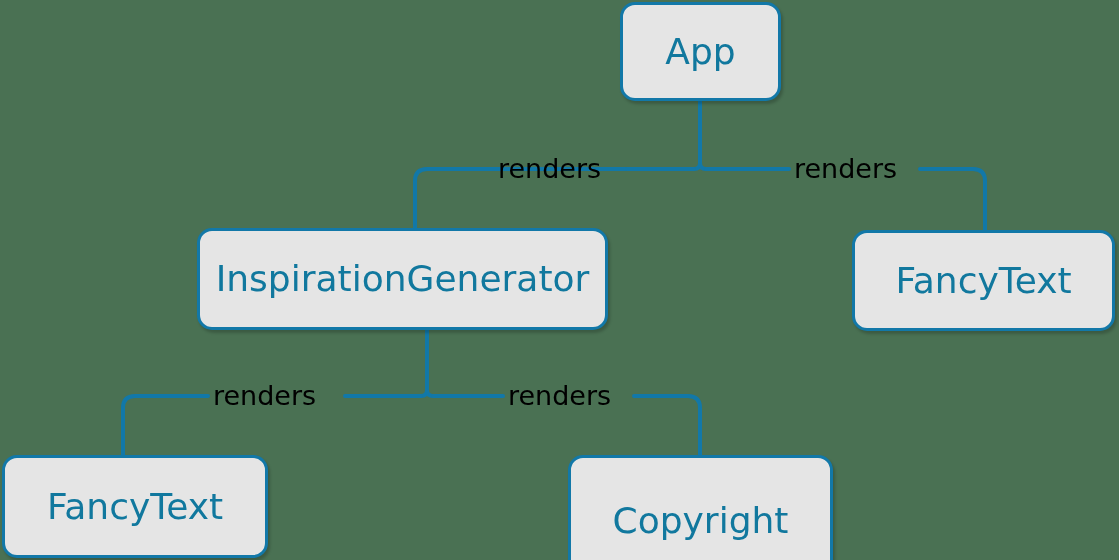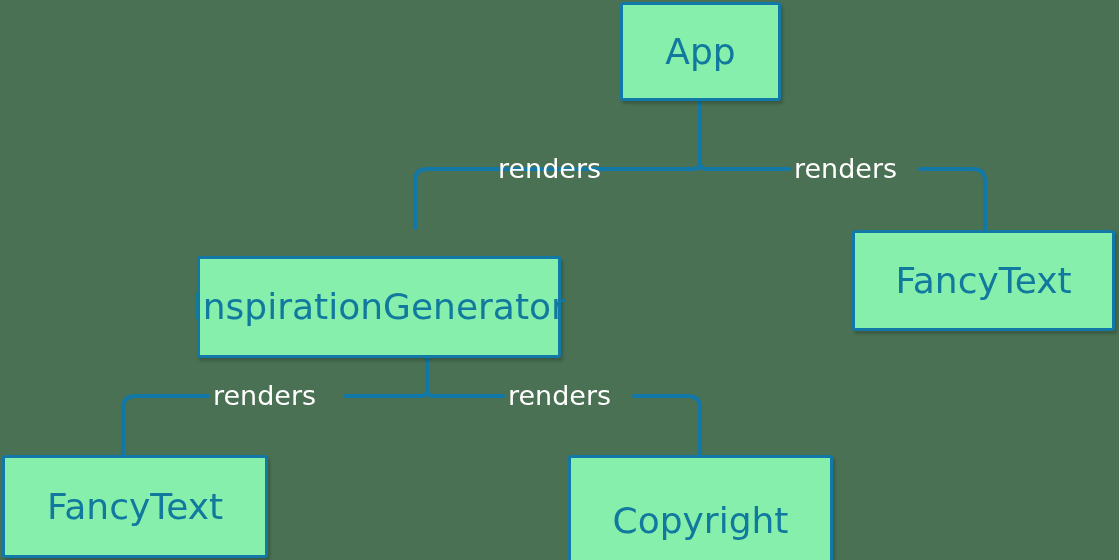--- a/index.html
+++ b/index.html
@@ -22,45 +22,45 @@
     position: absolute;
     left: 0;
     top: 0;
     width: 1119px;
     height: 560px;
     pointer-events: none;
   }
   .node {
     position: absolute;
     box-sizing: border-box;
-    background: #86efac;
+    background: #e5e5e5;
     border: 3px solid #1278a8;
-    border-radius: 3px;
+    border-radius: 15px;
     box-shadow: 2px 3px 3px rgba(0,0,0,0.20);
     display: flex;
     align-items: center;
     justify-content: center;
     z-index: 2;
   }
   .node-label {
     color: #11789e;
     font-size: 36px;
     line-height: 1;
     letter-spacing: 0px;
     white-space: nowrap;
   }
   .node-app        { left: 620px; top: 2px;   width: 161px; height: 99px; }
-  .node-inspgen    { left: 197px; top: 228px; width: 364px; height: 102px; margin-top: 28px; }
+  .node-inspgen    { left: 197px; top: 228px; width: 411px; height: 102px; }
   .node-fancy-r    { left: 852px; top: 230px; width: 263px; height: 101px; }
   .node-fancy-bl   { left: 2px;   top: 455px; width: 266px; height: 103px; }
   .node-copyright  { left: 568px; top: 455px; width: 265px; height: 132px; }
 
   .edge-label {
     position: absolute;
-    color: #ffffff;
+    color: #000000;
     font-size: 27px;
     line-height: 1;
     white-space: nowrap;
     z-index: 3;
   }
   .lbl-top-left    { left: 498px; top: 155px; }
   .lbl-top-right   { left: 794px; top: 155px; }
   .lbl-bot-left    { left: 213px; top: 382px; }
   .lbl-bot-right   { left: 508px; top: 382px; }
 </style>

